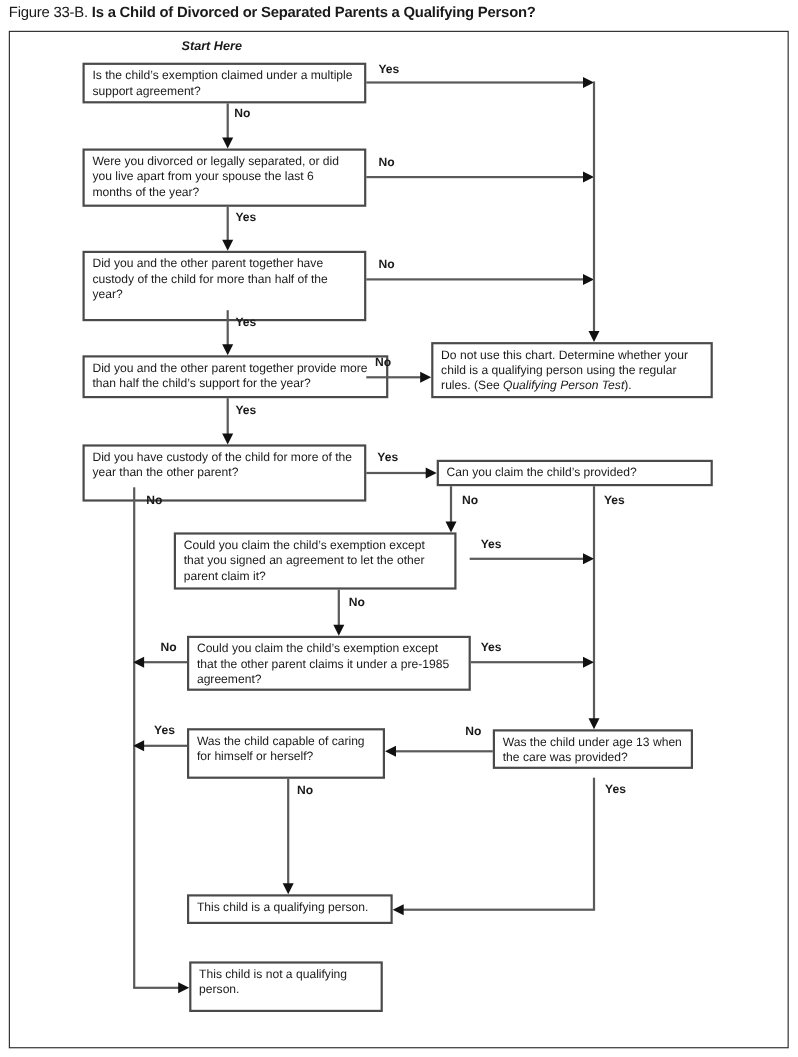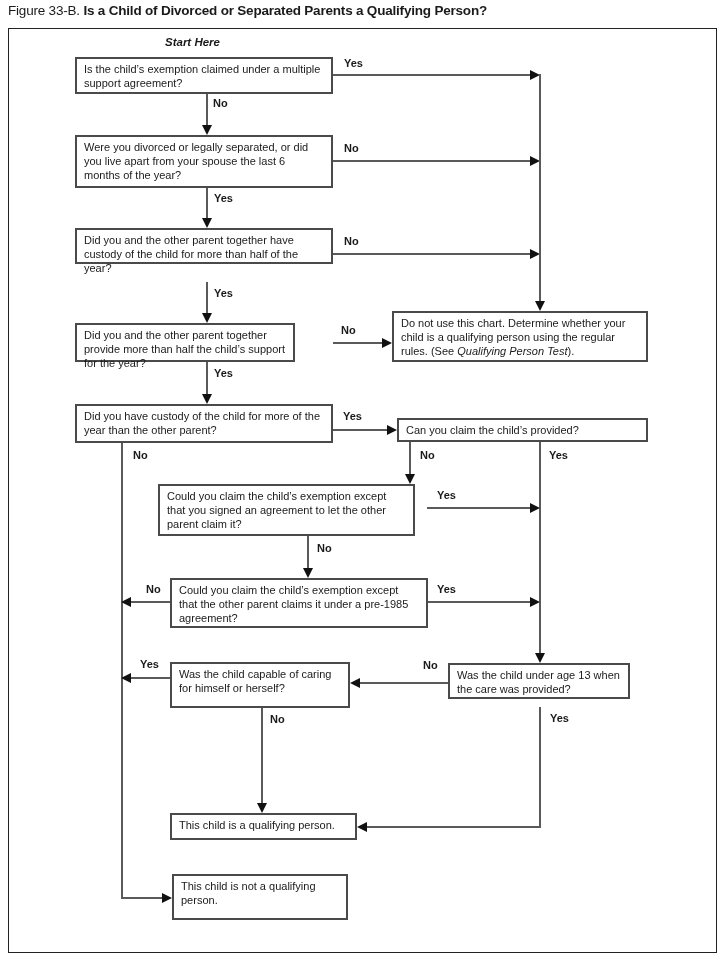--- a/index.html
+++ b/index.html
@@ -34,23 +34,23 @@
     <span class="prefix">Figure 33-B.</span>
     <span class="main">Is a Child of Divorced or Separated Parents a Qualifying Person?</span>
   </div>
 
   <div class="outer-border"></div>
 
   <div class="start-here" style="left:165px;top:36px;">Start Here</div>
 
   <div class="node" style="left:75px;top:57px;width:258px;height:37px;">Is the child’s exemption claimed under a multiple support agreement?</div>
   <div class="node" style="left:75px;top:135px;width:258px;height:53px;">Were you divorced or legally separated, or did you live apart from your spouse the last 6 months of the year?</div>
-  <div class="node" style="left:75px;top:228px;width:258px;height:36px;">Did you and the other parent together have custody of the child for more than half of the year?</div>
-  <div class="node" style="left:75px;top:323px;width:220px;height:39px;">Did you and the other parent together provide more than half the child’s support for the year?</div>
-  <div class="node" style="left:75px;top:404px;width:258px;height:39px;">Did you have custody of the child for more of the year than the other parent?</div>
+  <div class="node" style="left:75px;top:228px;width:258px;height:64px;">Did you and the other parent together have custody of the child for more than half of the year?</div>
+  <div class="node" style="left:75px;top:323px;width:278px;height:39px;">Did you and the other parent together provide more than half the child’s support for the year?</div>
+  <div class="node" style="left:75px;top:404px;width:258px;height:52px;">Did you have custody of the child for more of the year than the other parent?</div>
   <div class="node" style="left:397px;top:418px;width:251px;height:24px;">Can you claim the child’s provided?</div>
   <div class="node" style="left:158px;top:484px;width:257px;height:52px;">Could you claim the child’s exemption except that you signed an agreement to let the other parent claim it?</div>
   <div class="node" style="left:170px;top:578px;width:258px;height:50px;">Could you claim the child’s exemption except that the other parent claims it under a pre-1985 agreement?</div>
   <div class="node" style="left:170px;top:662px;width:180px;height:46px;">Was the child capable of caring for himself or herself?</div>
   <div class="node" style="left:448px;top:663px;width:182px;height:36px;">Was the child under age 13 when the care was provided?</div>
 
   <div class="node" style="left:392px;top:311px;width:256px;height:51px;"><span>Do not use this chart. Determine whether your child is a qualifying person using the regular rules. (See </span><span class="ital">Qualifying Person Test</span><span>).</span></div>
 
   <div class="node" style="left:170px;top:813px;width:187px;height:27px;">This child is a qualifying person.</div>
   <div class="node" style="left:172px;top:874px;width:176px;height:46px;">This child is not a qualifying person.</div>

